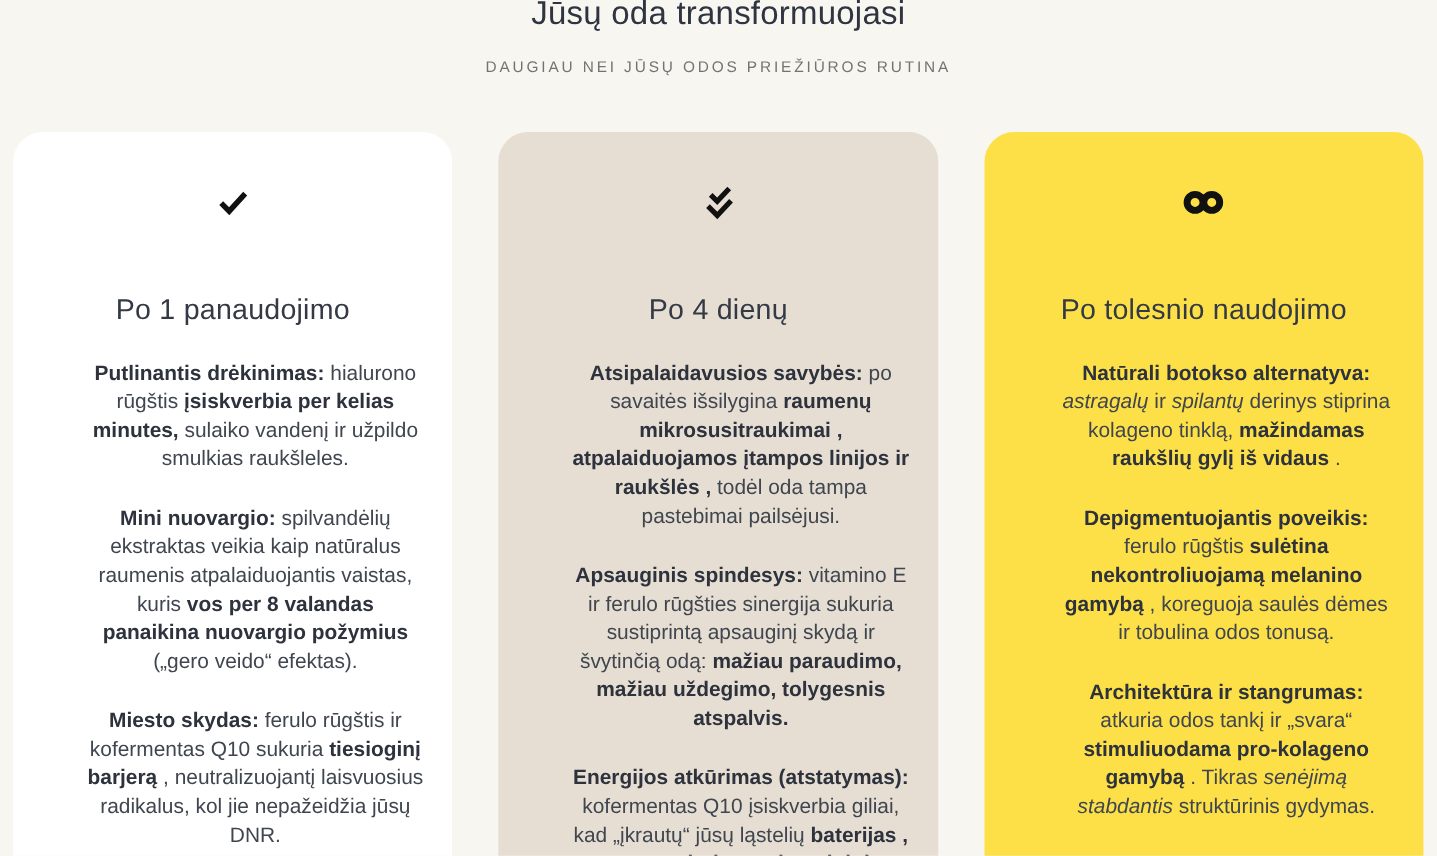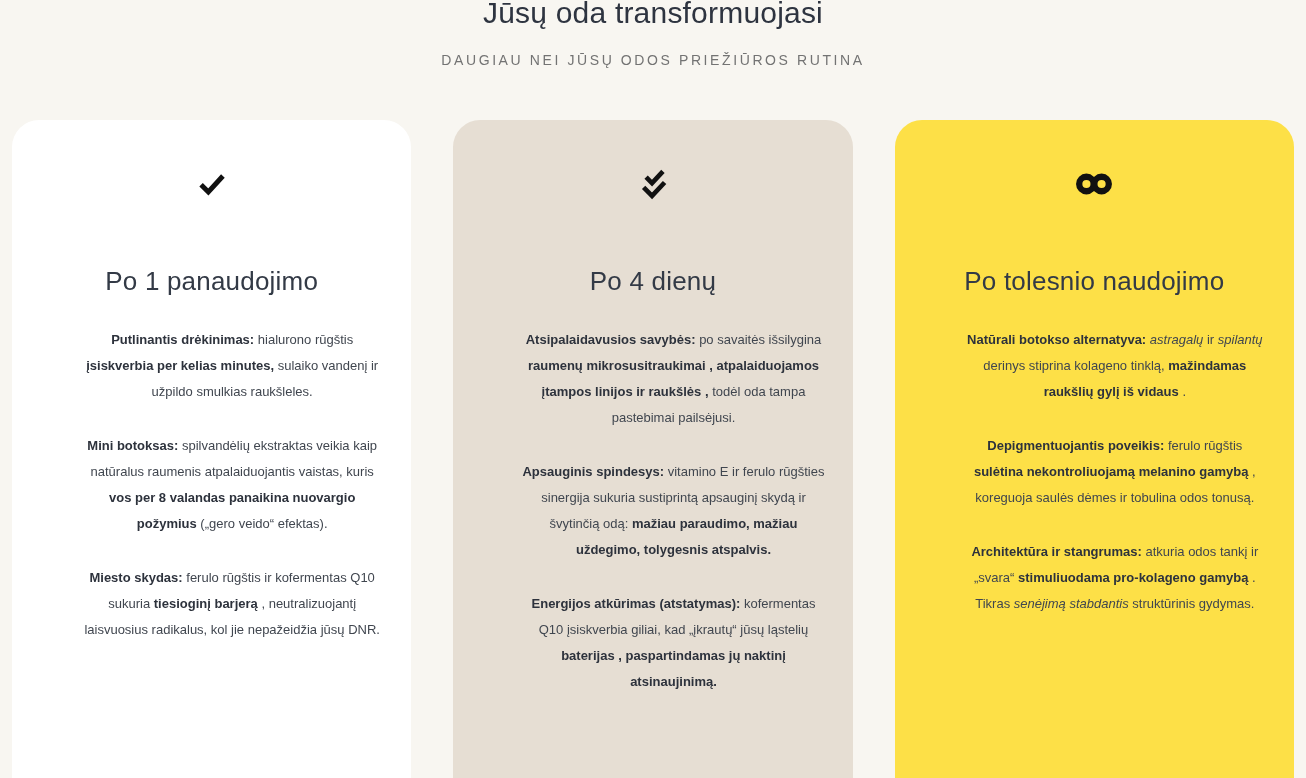--- a/index.html
+++ b/index.html
@@ -52,21 +52,21 @@
   .card-icon svg { display: block; }
   .card-heading {
     margin-top: 60px;
     font-size: 26px;
     font-weight: 400;
     color: #333a46;
     letter-spacing: 0.2px;
   }
   .card-body { margin-top: 30px; }
   .card-body p {
-    font-size: 13px;
+    font-size: 19px;
     line-height: 26px;
     color: #40464f;
     margin-bottom: 28px;
     margin-left: 41px;
   }
   .card-body p:last-child { margin-bottom: 0; }
   .card-body strong { font-weight: 700; color: #2d323c; }
   .card-body em { font-style: italic; }
 </style>
 </head>
@@ -81,21 +81,21 @@
   <div class="cards">
   <div class="card" style="background: rgb(255, 255, 255);">
     <div class="card-icon">
           <svg width="36" height="32" viewBox="0 0 24 22">
             <path d="M4.5 11.5 L9.5 16.5 L19.5 5.5" fill="none" stroke="#111" stroke-width="3.4"></path>
           </svg>
         </div>
     <h3 class="card-heading">Po 1 panaudojimo</h3>
     <div class="card-body">
           <p><strong>Putlinantis drėkinimas:</strong><span> hialurono rūgštis </span><strong>įsiskverbia per kelias minutes,</strong><span> sulaiko vandenį ir užpildo smulkias raukšleles.</span></p>
-          <p><strong>Mini botoksas:</strong><span> spilvandėlių ekstraktas veikia kaip natūralus raumenis atpalaiduojantis vaistas, kuris </span><strong>vos per 8 valandas panaikina nuovargio požymius</strong><span> („gero veido“ efektas).</span></p>
+          <p><strong>Mini nuovargio:</strong><span> spilvandėlių ekstraktas veikia kaip natūralus raumenis atpalaiduojantis vaistas, kuris </span><strong>vos per 8 valandas panaikina nuovargio požymius</strong><span> („gero veido“ efektas).</span></p>
           <p><strong>Miesto skydas:</strong><span> ferulo rūgštis ir kofermentas Q10 sukuria </span><strong>tiesioginį barjerą</strong><span> , neutralizuojantį laisvuosius radikalus, kol jie nepažeidžia jūsų DNR.</span></p>
         </div>
   </div>
 
   <div class="card" style="background: rgb(230, 222, 211);">
     <div class="card-icon">
           <svg width="34" height="40" viewBox="0 0 24 29">
             <path d="M7 9.5 L11.3 13.8 L19.2 5.4" fill="none" stroke="#111" stroke-width="3.4"></path>
             <path d="M5.2 17 L11.3 23.1 L20.4 13.4" fill="none" stroke="#111" stroke-width="3.4"></path>
           </svg>

